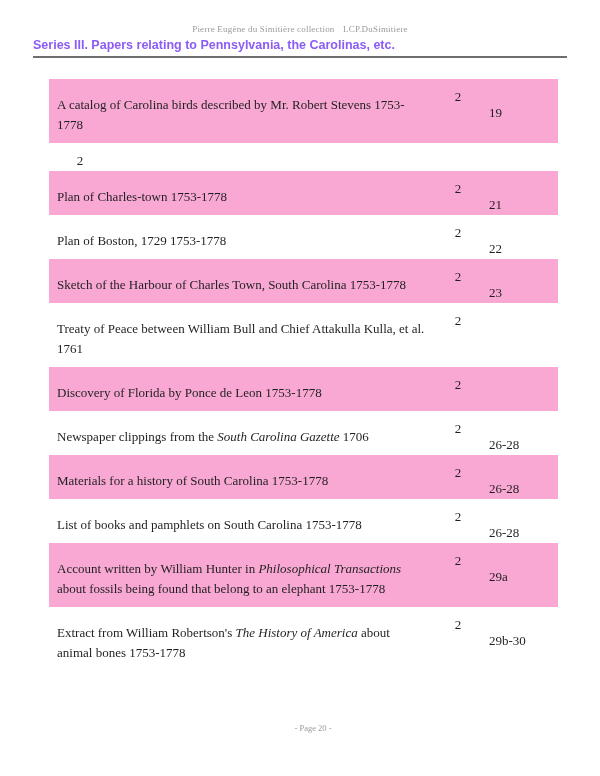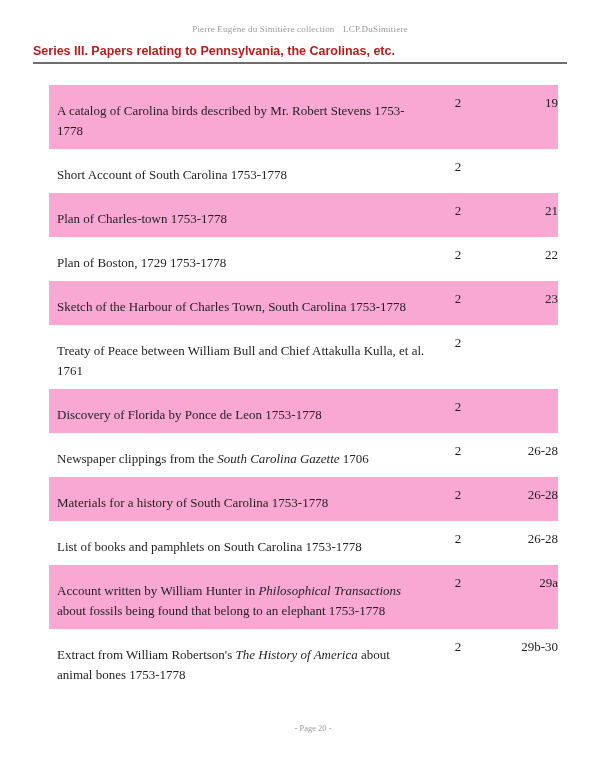--- a/index.html
+++ b/index.html
@@ -21,22 +21,22 @@
     color: #9a9a9a;
     letter-spacing: 0.2px;
   }
   .doc-header .collection-id {
     margin-left: 6px;
   }
   .series-heading {
     font-family: "Liberation Sans", sans-serif;
     font-weight: bold;
     font-size: 12.5px;
-    color: #b91c1c;
-    margin: 10px 33px 0 33px;
+    color: #8b5cf6;
+    margin: 4px 33px 0 33px;
   }
   .header-rule {
     border: none;
     border-top: 2px solid #6e6e6e;
     margin: 4px 33px 0 33px;
     height: 0;
   }
   .items-table {
     margin: 21px 0 0 49px;
     width: 509px;
@@ -58,22 +58,22 @@
     flex: 0 0 378px;
     padding: 16px 2px 8px 8px;
   }
   .cell.box {
     flex: 0 0 62px;
     text-align: center;
     padding-top: 8px;
   }
   .cell.folder {
     flex: 0 0 69px;
-    text-align: right;
-    padding-top: 8px;
+    text-align: left;
+    padding-top: 24px;
   }
   .italic {
     font-style: italic;
   }
   .page-footer {
     position: absolute;
     top: 723px;
     left: 13px;
     width: 100%;
     text-align: center;
@@ -93,21 +93,20 @@
 
 <hr class="header-rule">
 
 <div class="items-table" id="items-table">
     <div class="row shaded">
       <div class="cell desc"><span>A catalog of Carolina birds described by Mr. Robert Stevens 1753-1778</span></div>
       <div class="cell box">2</div>
       <div class="cell folder">19</div>
     </div>
     <div class="row">
-      <div class="cell desc"><span>Short Account of South Carolina 1753-1778</span></div>
       <div class="cell box">2</div>
     </div>
     <div class="row shaded">
       <div class="cell desc"><span>Plan of Charles-town 1753-1778</span></div>
       <div class="cell box">2</div>
       <div class="cell folder">21</div>
     </div>
     <div class="row">
       <div class="cell desc"><span>Plan of Boston, 1729 1753-1778</span></div>
       <div class="cell box">2</div>

